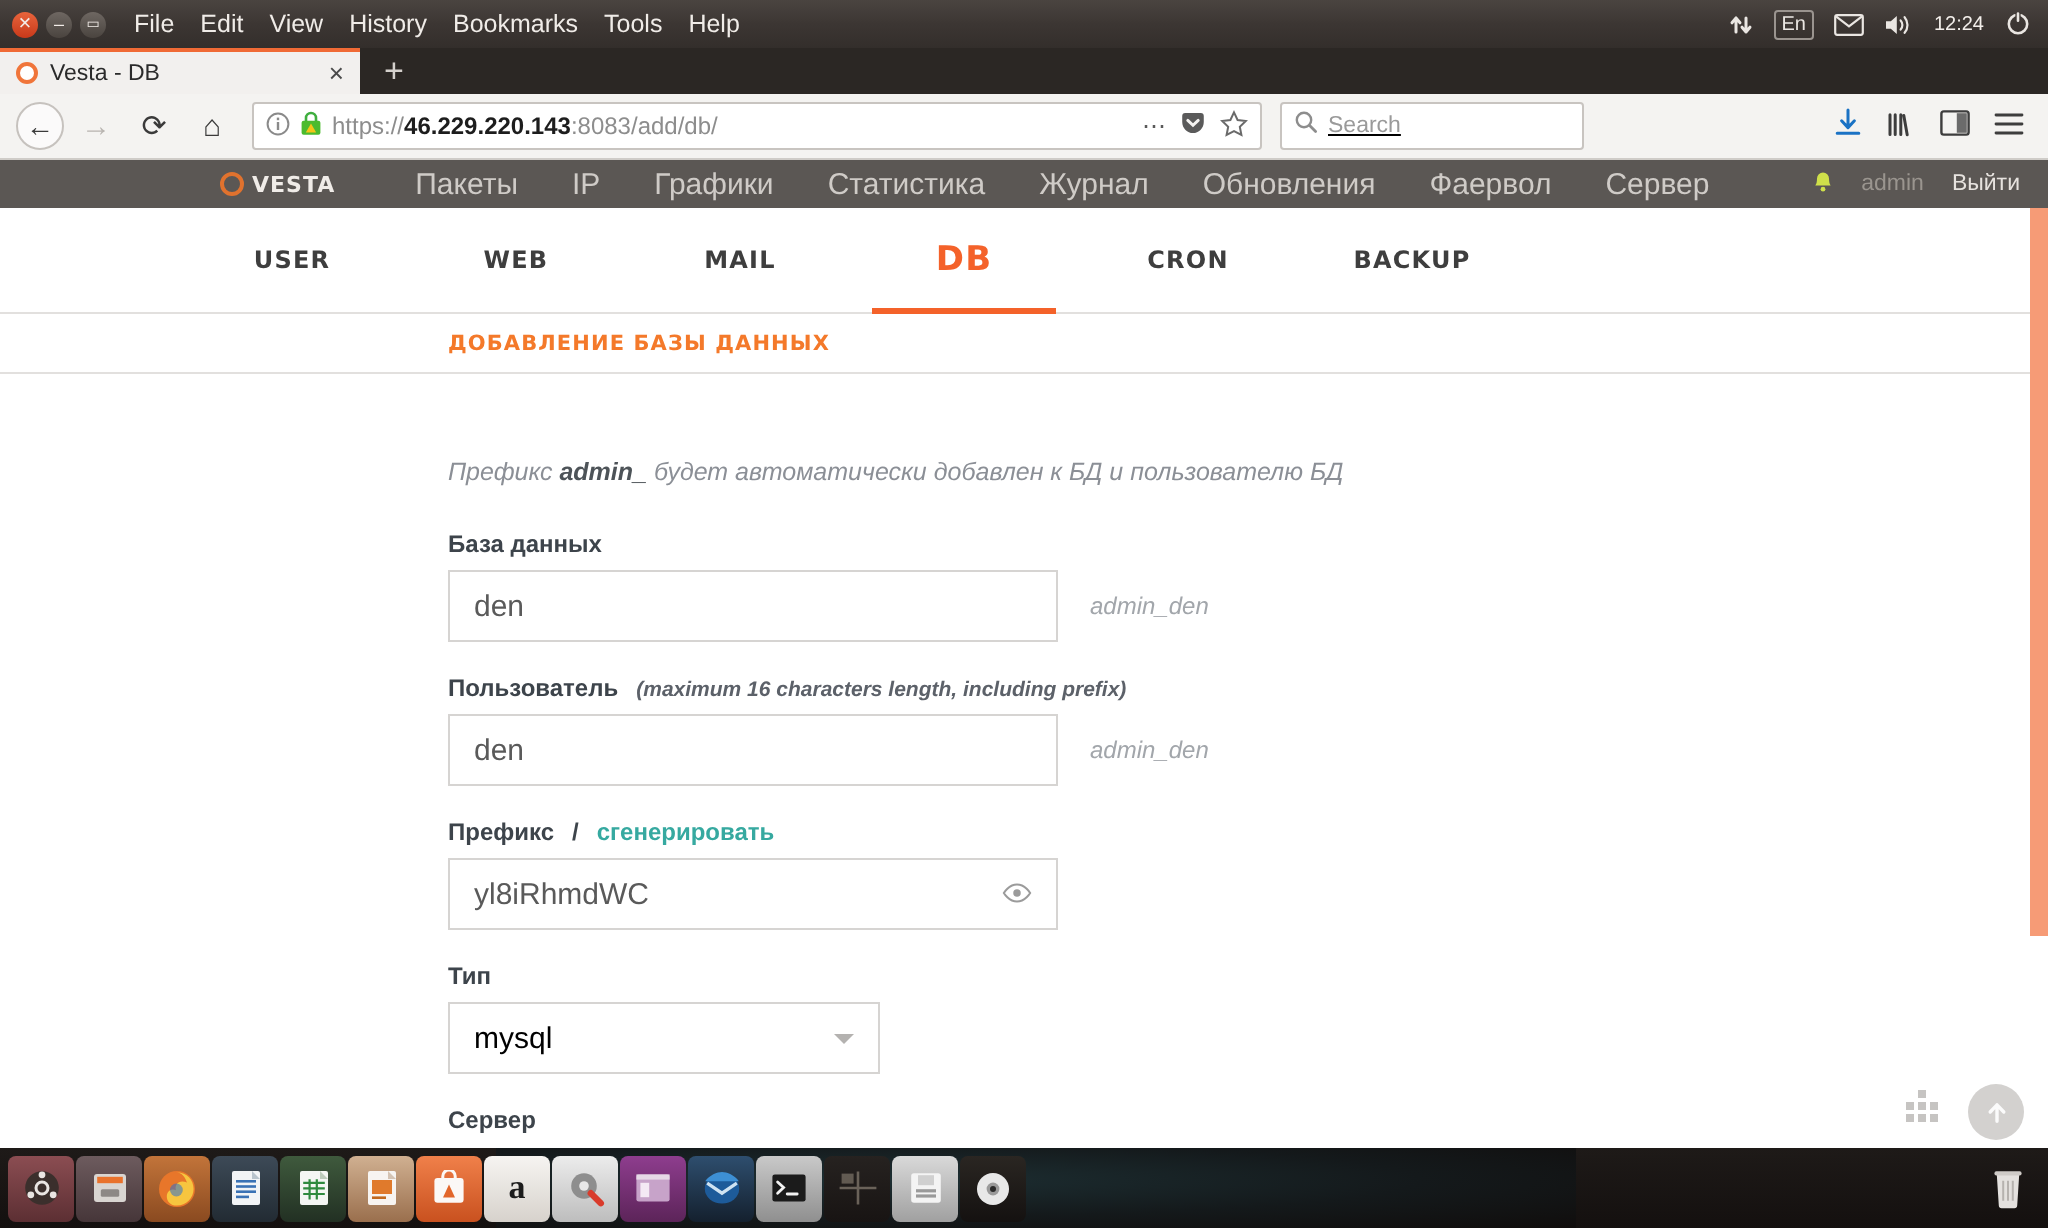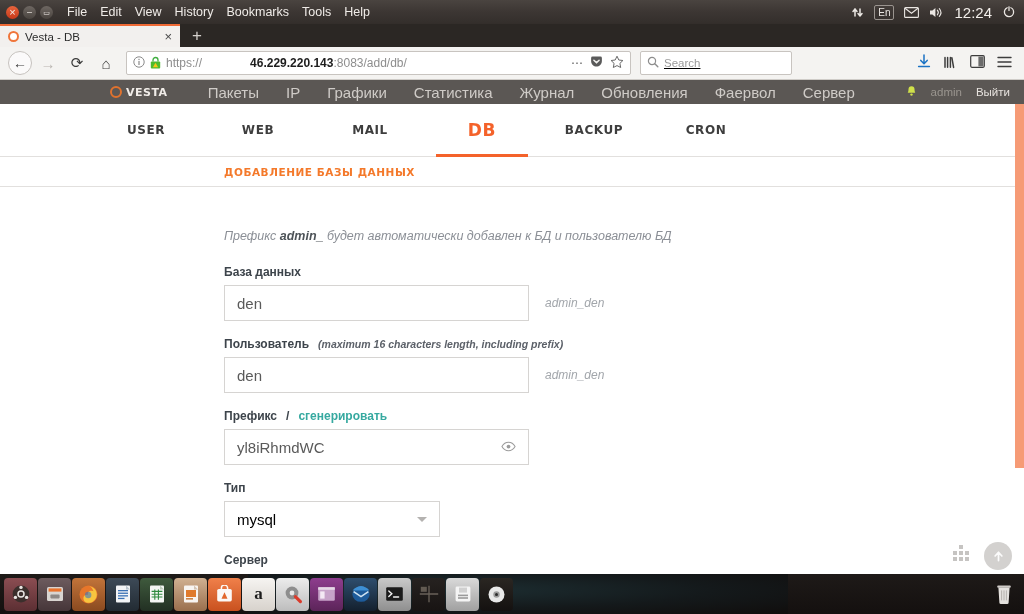--- a/index.html
+++ b/index.html
@@ -26,21 +26,21 @@
         color: #f2ece8; text-align: center; line-height: 13px; }
   .wc.close::after { content: "\00d7"; font-size: 11px; line-height: 12px; }
   .wc.min::after  { content: "\2013"; font-size: 9px; }
   .wc.max::after  { content: "\25ad"; font-size: 7px; }
   .menu-bar { display: flex; align-items: center; gap: 13px; margin-left: 6px; }
   .menu-bar span { font-size: 12.5px; color: #f0ece8; }
   .tray { margin-left: auto; display: flex; align-items: center; gap: 10px; padding-right: 8px; }
   .tray-item { font-size: 12px; color: #e6e2de; display:flex; align-items:center; }
   .kbd-ind { border: 1px solid #9a948f; border-radius: 2px; padding: 0 3px;
              font-size: 10px; line-height: 13px; color:#eae6e2; }
-  .clock { font-size: 15px; color: #f2eeea; }
+  .clock { font-size: 10px; color: #f2eeea; }
 
   
   .ff-tabstrip {
     position: absolute; top: 24px; left: 0; width: 1024px; height: 23px;
     background: #2b2724;
   }
   .ff-tab {
     position: absolute; left: 0; top: 0; width: 180px; height: 23px;
     background: #f2f0ee; border-top: 2px solid #f06a35;
     display: flex; align-items: center; padding: 0 8px; gap: 6px;
@@ -64,21 +64,21 @@
                   background: #fbfafa; font-size: 14px; }
   .nav-btn.fwd { color: #b9b5b1; }
   .urlbar {
     flex: 0 0 auto; width: 505px; height: 24px; margin-left: 4px;
     background: #ffffff; border: 1px solid #c8c4c0; border-radius: 2px;
     display: flex; align-items: center; padding: 0 6px; gap: 5px;
   }
   .url-info { color: #7a7a7a; font-size: 11px; }
   .url-lock { font-size: 11px; line-height: 1; }
   .url-text { font-size: 12px; color: #8d8d8d; white-space: nowrap; flex: 1; }
-  .url-text b { color: #1d1d1d; font-weight: 700; padding-left: 48px; }
+  .url-text b { color: #1d1d1d; font-weight: 700; }
   .url-right { display: flex; align-items: center; gap: 7px; color: #5a5a5a; font-size: 12px; }
   .searchbar {
     width: 152px; height: 24px; margin-left: 6px; background: #fff;
     border: 1px solid #c8c4c0; border-radius: 2px;
     display: flex; align-items: center; padding: 0 6px; gap: 5px; text-decoration: underline;
   }
   .search-ph { font-size: 11.5px; color: #9a9a9a; }
   .ff-right { margin-left: auto; display: flex; align-items: center; gap: 12px;
               padding-right: 4px; color: #3d3d3d; font-size: 14px; }
 
@@ -353,22 +353,22 @@
       <span class="vuser">admin</span>
       <span class="vlogout">Выйти</span>
     </div>
   </div>
 
   <div class="maintabs">
     <div class="mtab">USER</div>
     <div class="mtab">WEB</div>
     <div class="mtab">MAIL</div>
     <div class="mtab active">DB</div>
+    <div class="mtab">CRON</div>
     <div class="mtab">BACKUP</div>
-    <div class="mtab">CRON</div>
   </div>
 
   <div class="breadcrumbbar">
     <span>ДОБАВЛЕНИЕ БАЗЫ ДАННЫХ</span>
   </div>
 
   <div class="formwrap">
 
     <div class="hint-line">
       <span>Префикс </span><b>admin_</b><span> будет автоматически добавлен к БД и пользователю БД</span>

